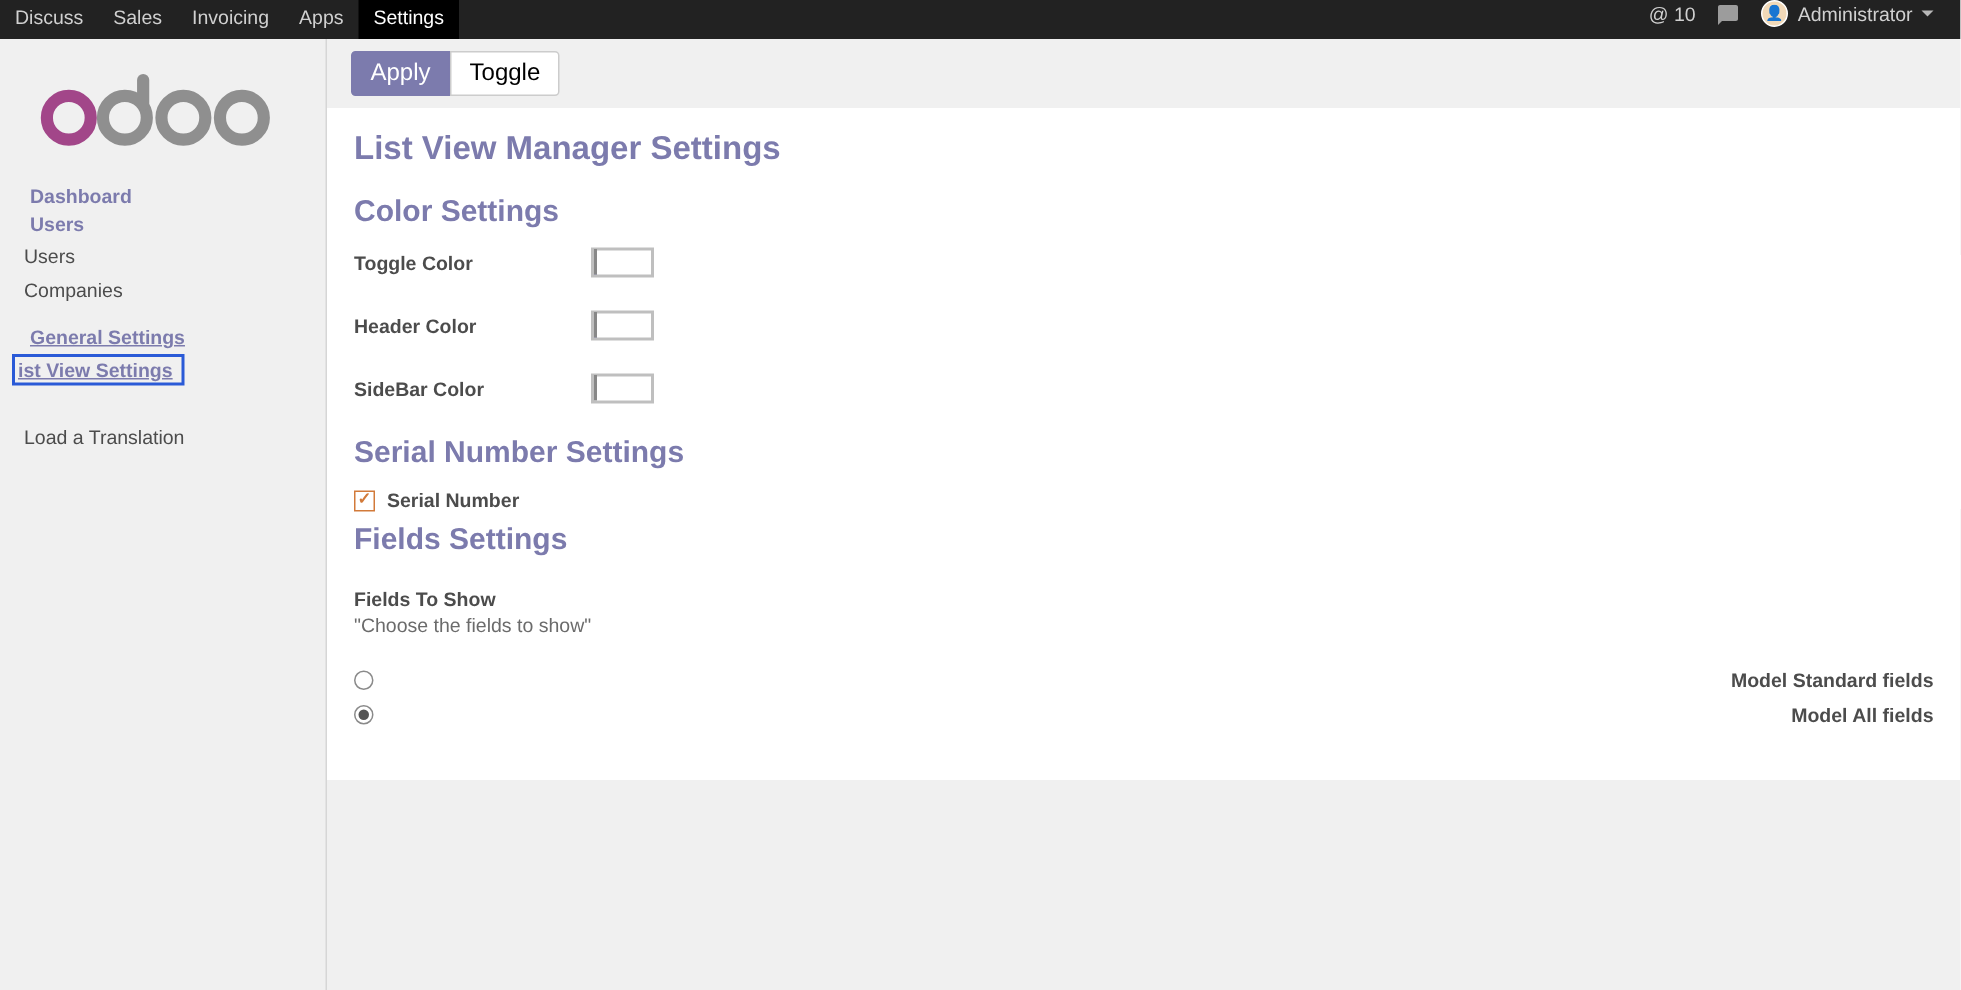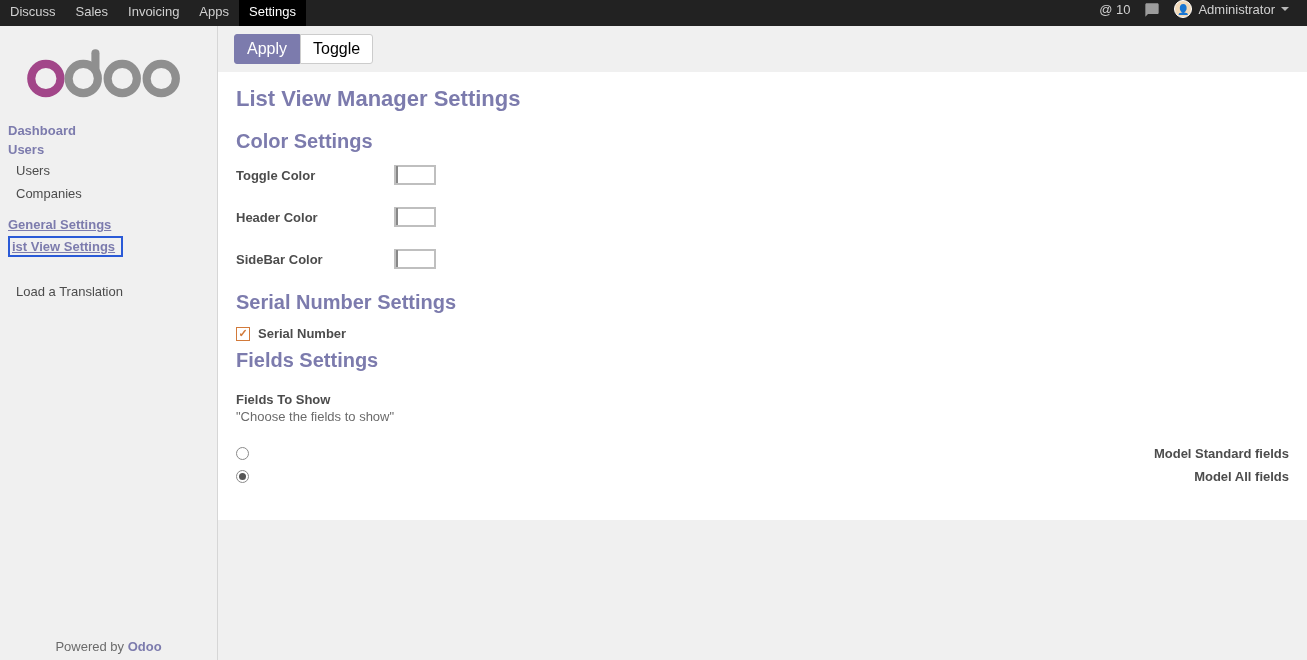--- a/index.html
+++ b/index.html
@@ -12,21 +12,21 @@
     .at-count { color: #d0d0d0; font-size: 13px; }
     .chat-icon { width: 16px; height: 14px; display: inline-block; }
     .chat-icon svg { fill: #9c9c9c; }
     .user-wrap { display: flex; align-items: center; gap: 6px; color: #d0d0d0; cursor: pointer; }
     .avatar { width: 18px; height: 18px; border-radius: 50%; background: #f1d9b8; display: inline-flex; align-items: center; justify-content: center; font-size: 10px; color: #7a4a1a; border: 1px solid #fff; }
     .caret { display: inline-block; width: 0; height: 0; border-left: 4px solid transparent; border-right: 4px solid transparent; border-top: 4px solid #b8b8b8; }
     .layout { display: flex; height: calc(660px - 26px); }
     .sidebar { width: 218px; background: #f0f0f0; border-right: 1px solid #d6d6d6; padding: 12px 0 0 0; display: flex; flex-direction: column; }
     .logo-wrap { padding: 8px 16px 20px 24px; }
     .logo-svg { width: 164px; height: 52px; }
-    .sidebar-section { font-weight: bold; color: #7c7bad; padding: 2px 8px; font-size: 13px; cursor: pointer; }
+    .sidebar-section { font-weight: bold; color: #7c7bad; padding: 2px 20px; font-size: 13px; cursor: pointer; }
     .sidebar-subitem { padding: 4px 8px 4px 16px; color: #4c4c4c; cursor: pointer; font-size: 13px; }
     .sidebar-link { color: #7c7bad; text-decoration: underline; font-weight: bold; }
     .highlighted { border: 2px solid #2a5ad7; display: inline-block; padding: 1px 6px 1px 2px; margin-left: 4px; }
     .translations-row { padding-top: 2px; }
     .powered { margin-top: auto; padding: 0 0 6px 0; text-align: center; font-size: 13px; color: #6b6b6b; }
     .powered a { color: #7c7bad; font-weight: bold; text-decoration: none; }
     .main { flex: 1; background: #f0f0f0; display: flex; flex-direction: column; }
     .button-bar { padding: 8px 16px; display: flex; gap: 0; }
     .btn { padding: 5px 12px; font-size: 16px; border: 1px solid #ccc; cursor: pointer; background: #fff; }
     .btn-primary { background: #7c7bad; color: #fff; border-color: #7c7bad; border-radius: 3px 0 0 3px; }
@@ -91,23 +91,20 @@
     <div class="sidebar-section">Users</div>
     <div class="sidebar-subitem">Users</div>
     <div class="sidebar-subitem">Companies</div>
     <div style="height:10px"></div>
     <div class="sidebar-section"><span class="sidebar-link">General Settings</span></div>
     <div style="padding:2px 0 2px 4px;">
       <span class="highlighted"><span class="sidebar-link" style="text-decoration:underline;">ist View Settings</span></span>
     </div>
     <div class="sidebar-section translations-row" style="text-decoration:line-through; color:#8b5cf6; font-weight:bold; position:relative; top:-6px; z-index:-1;">Translations</div>
     <div class="sidebar-subitem" style="margin-top:2px;">Load a Translation</div>
-    <div class="powered">
-      <span>Powered by </span><a href="#">Odoo</a>
-    </div>
   </aside>
 
   <main class="main">
     <div class="button-bar">
       <button class="btn btn-primary">Apply</button>
       <button class="btn btn-secondary">Toggle</button>
     </div>
     <div class="content">
       <h1 class="page-title">List View Manager Settings</h1>
 

